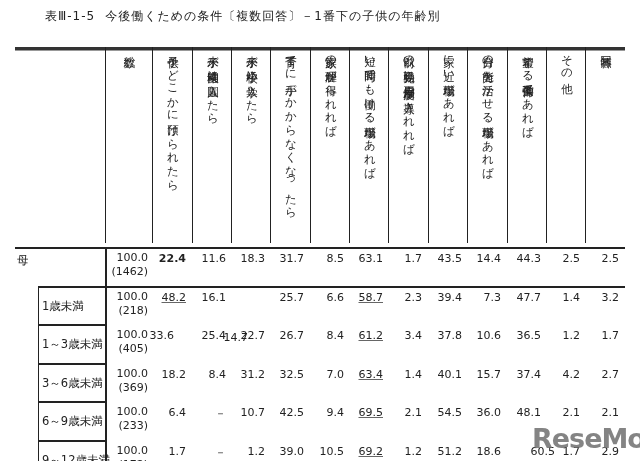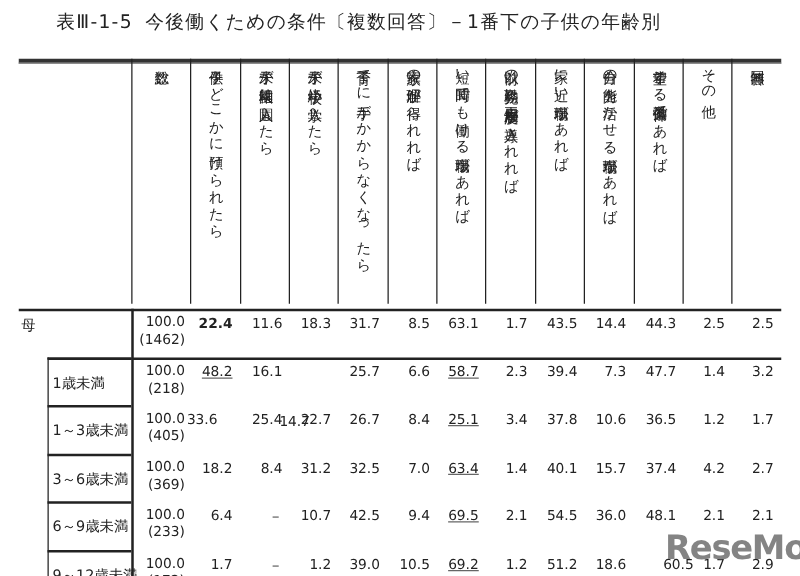--- a/index.html
+++ b/index.html
@@ -1,18 +1,18 @@
 <!DOCTYPE html>
 <html><head>
 <meta charset="utf-8">
 <style>
   html, body { margin: 0; padding: 0; background: #ffffff; }
   body { width: 640px; height: 461px; position: relative; overflow: hidden;
          font-family: "DejaVu Sans", "Liberation Sans", sans-serif; color: #222; }
-  .title { position: absolute; left: 45px; top: 8px; font-size: 15px; letter-spacing: 1px;
+  .title { position: absolute; left: 45px; top: 8px; font-size: 12px; letter-spacing: 1px;
            white-space: nowrap; color: #222; }
   .title .code { margin-right: 10px; }
 
   .tbl { position: absolute; left: 15px; top: 47px; width: 610px; }
   .topline { position: absolute; left: 0; top: 0; width: 610px; height: 3px; background: #333;
              border-bottom: 1px solid #999; }
   .hcol { position: absolute; top: 0; height: 196px; border-left: 1.5px solid #222; box-sizing: border-box; }
   .hcol .vt { writing-mode: vertical-rl; text-orientation: upright; font-size: 11.5px; line-height: 13px;
               letter-spacing: 0.5px; margin: 0 auto; padding-top: 0px; height: 192px; color: #222; }
   .hdrline { position: absolute; left: 0; top: 200px; width: 610px; height: 2px; background: #222; }
@@ -129,21 +129,21 @@
         <div class="rlabel" style="left: 27px; top: 10px;">1～3歳未満</div>
         <div class="total" style="left: 88px;">
           <div>100.0</div>
           <div>(405)</div>
         </div>
         <div class="cell" style="left: 123px; width: 36px;">33.6</div>
         <div class="cell" style="left: 175px; width: 36px;">25.4</div>
         <div class="cell" style="left: 214px; width: 36px;">22.7</div>
         <div class="cell" style="left: 253px; width: 36px;">26.7</div>
         <div class="cell" style="left: 293px; width: 36px;">8.4</div>
-        <div class="cell u" style="left: 332px; width: 36px;">25.1</div>
+        <div class="cell u" style="left: 332px; width: 36px;">61.2</div>
         <div class="cell" style="left: 371px; width: 36px;">3.4</div>
         <div class="cell" style="left: 411px; width: 36px;">37.8</div>
         <div class="cell" style="left: 450px; width: 36px;">10.6</div>
         <div class="cell" style="left: 490px; width: 36px;">36.5</div>
         <div class="cell" style="left: 529px; width: 36px;">1.2</div>
         <div class="cell" style="left: 568px; width: 36px;">1.7</div>
       </div>
       <div class="hline" style="left: 23px; width: 67px; top: 277px;"></div>
       <div class="row" style="top: 318.5px;">
         <div class="rlabel" style="left: 27px; top: 10px;">3～6歳未満</div>

